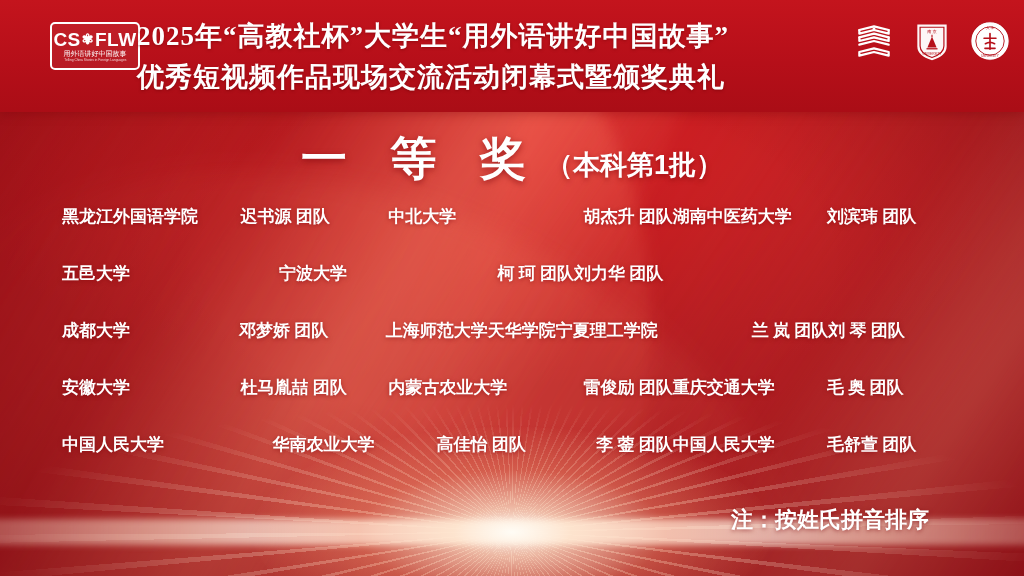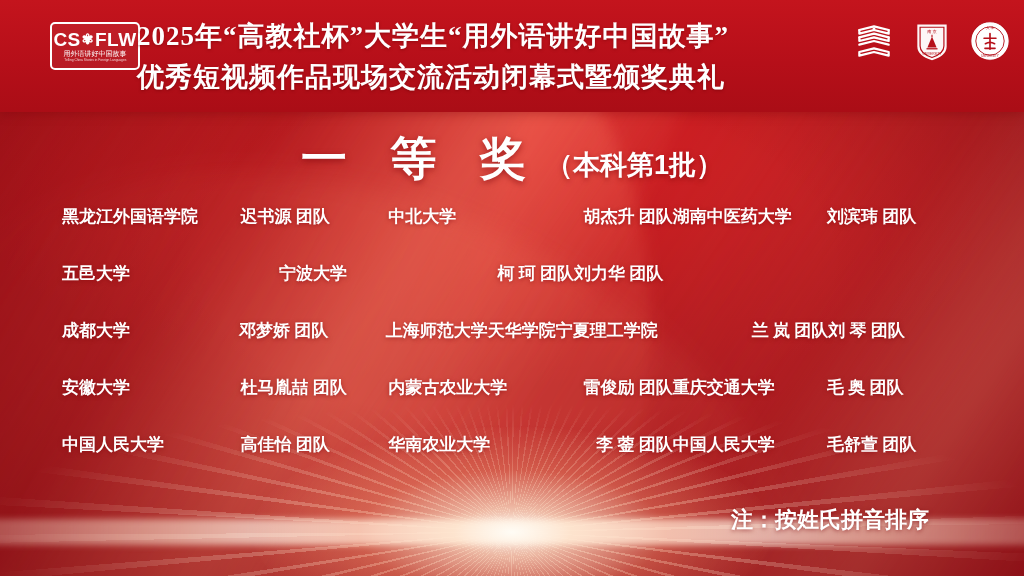--- a/index.html
+++ b/index.html
@@ -280,26 +280,26 @@
         </div>
       <div class="cell col5">
           <span class="c-team">毛  奥 团队</span>
         </div>
     </div>
 
     <div class="row">
       <div class="cell col0">
           <span class="c-school">中国人民大学</span>
         </div>
+      <div class="cell col2">
+          <span class="c-school">华南农业大学</span>
+        </div>
       <div class="cell col1">
           <span class="c-team">高佳怡 团队</span>
         </div>
-      <div class="cell col2">
-          <span class="c-school">华南农业大学</span>
-        </div>
       <div class="cell col3">
           <span class="c-team">李  蓥 团队</span>
         </div>
       <div class="cell col4">
           <span class="c-school">中国人民大学</span>
         </div>
       <div class="cell col5">
           <span class="c-team">毛舒萱 团队</span>
         </div>
     </div>

